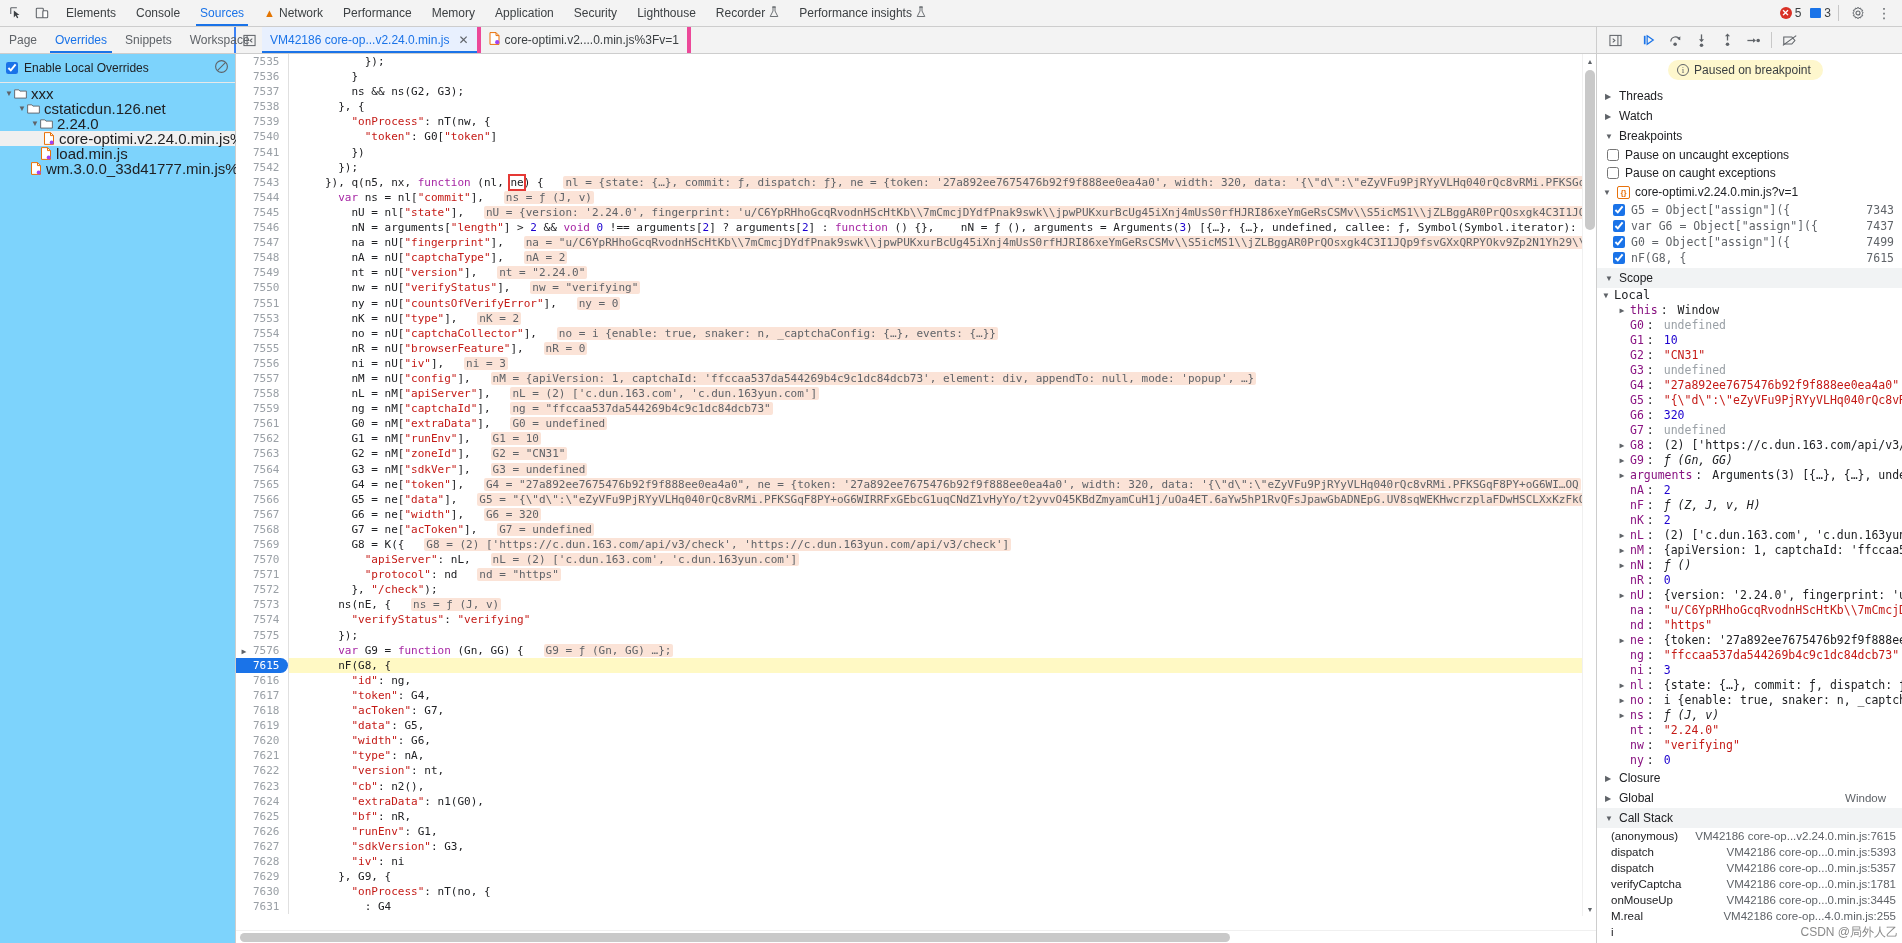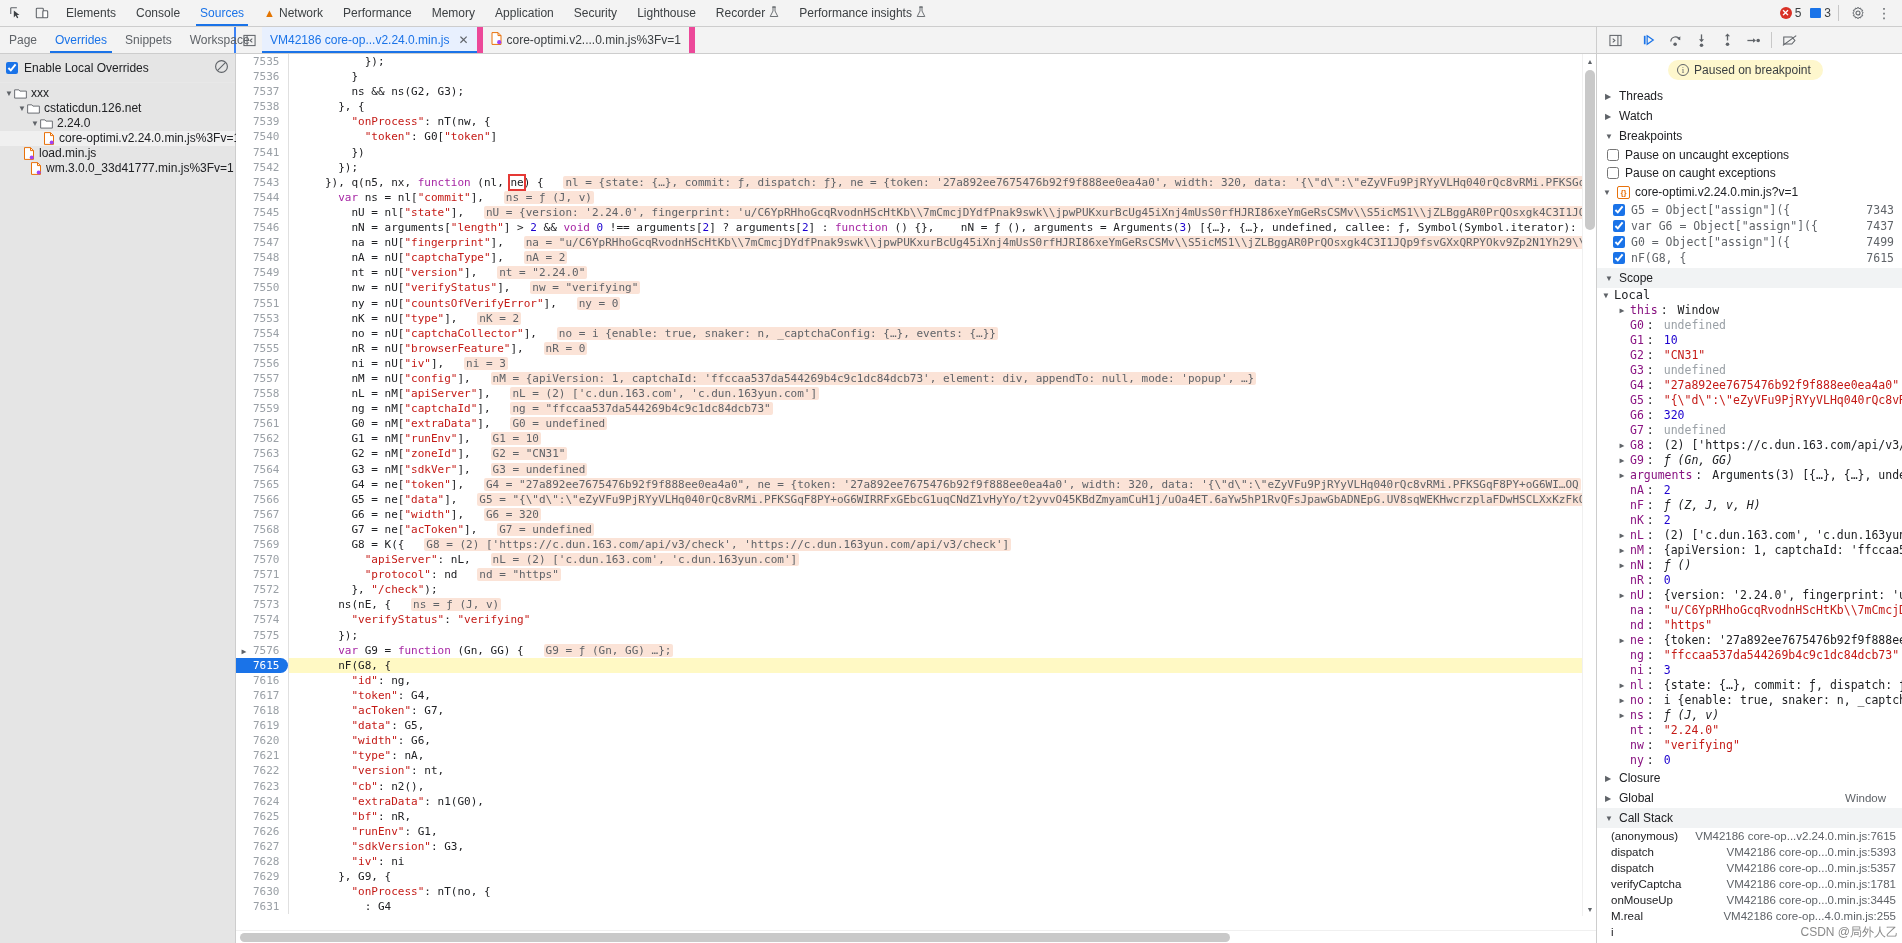--- a/index.html
+++ b/index.html
@@ -54,46 +54,46 @@
   .ntab { padding: 0 9px; display: flex; align-items: center; font-size: 12px; color: #5f6368; cursor: pointer; position: relative; white-space: nowrap;}
   .ntab.active { color: #1a73e8; }
   .ntab.active::after { content:""; position:absolute; left:4px; right:4px; bottom:0; height:2px; background:#1a73e8; }
   .ntab.small { padding: 0 5px; color:#5f6368; }
 
   .file-tabs { flex: 1; display: flex; align-items: stretch; background: #f3f3f3; }
   .ftab-icon-btn { width: 26px; display:flex; align-items:center; justify-content:center; cursor:pointer; }
   .ftab {
     display: flex; align-items: center; gap: 5px; padding: 0 8px;
     font-size: 12px; color: #3c4043; cursor: pointer; position: relative;
-    border-right: 6px solid #ec4899; white-space: nowrap; text-align: right;
+    border-right: 4px solid #ec4899; white-space: nowrap; text-align: right;
   }
   .ftab.active { color: #1a73e8; background: #e8f0fe; }
   .ftab.active::after { content:""; position:absolute; left:0; right:0; bottom:0; height:2px; background:#1a73e8; }
   .ftab .x { font-size: 12px; color:#5f6368; margin-left:4px; }
 
   
   .dbg-toolbar { display:flex; align-items:center; gap:2px; padding:0 6px; border-left:1px solid #cdcdcd; background:#f3f3f3;}
   .dbg-btn { width:24px; height:22px; display:flex; align-items:center; justify-content:center; cursor:pointer; }
 
   
   .body { flex: 1; display: flex; min-height: 0; }
 
   
-  .navigator { width: 236px; min-width: 236px; background: #e5e5e5; border-right: 1px solid #cdcdcd; display:flex; flex-direction:column; }
+  .navigator { width: 236px; min-width: 236px; background: #7dd3fc; border-right: 1px solid #cdcdcd; display:flex; flex-direction:column; }
   .ov-header { display:flex; align-items:center; padding: 5px 6px; gap:6px; border-bottom:1px solid #e8e8e8; }
   .ov-header input[type=checkbox]{ width:12px; height:12px; margin:0; accent-color:#1a73e8; }
   .ov-label { font-size: 12px; color:#202124; flex:1; }
   .ban-icon { color:#5f6368; }
   .tree { padding-top: 3px; font-size: 12px; color:#202124; }
   .trow { display:flex; align-items:center; height:15px; line-height:15px; white-space:nowrap; cursor:pointer; padding-right:4px;}
   .trow.sel { background:#f0f0f0; }
   .tri { width:10px; text-align:center; font-size:8px; color:#5f6368; display:inline-block; }
   .folder-ic { width:13px; height:11px; margin-right:4px; position:relative; display:inline-block; }
   .fileic { width:12px; height:13px; margin-right:4px; position:relative; display:inline-block; }
-  .tlabel { font-size:12px; }
+  .tlabel { font-size:15px; }
 
   
   .editor { flex: 1; min-width: 0; background:#fff; position: relative; overflow: hidden; display:flex; flex-direction:column; }
   .code-scroll { flex:1; overflow:hidden; position:relative; }
   .code-table { border-collapse: collapse; font-family: "DejaVu Sans Mono", monospace; font-size: 11px; }
   .ln {
     width: 52px; min-width:52px; text-align: right; padding-right: 8px;
     color: #9aa0a6; background:#fff; user-select:none; font-size:11px;
     font-family:"DejaVu Sans Mono", monospace; vertical-align: top;
   }
@@ -375,21 +375,21 @@
           </div>
           <div class="trow sel" style="padding-left: 43px;">
             <span class="tri"></span>
             <span class="fileic"><svg width="12" height="13" viewBox="0 0 11 13">
                 <path d="M1 0.6 L7 0.6 L10 3.6 L10 12.4 L1 12.4 Z" fill="#fff" stroke="#e8710a" stroke-width="1"></path>
                 <path d="M7 0.6 L7 3.6 L10 3.6" fill="none" stroke="#e8710a" stroke-width="1"></path>
                 <circle cx="8.2" cy="10.4" r="2" fill="#a142f4"></circle>
               </svg></span>
             <span class="tlabel">core-optimi.v2.24.0.min.js%3Fv=1</span>
           </div>
-          <div class="trow" style="padding-left: 13px;">
+          <div class="trow" style="padding-left: 30px;">
             <span class="tri"></span>
             <span class="fileic"><svg width="12" height="13" viewBox="0 0 11 13">
                 <path d="M1 0.6 L7 0.6 L10 3.6 L10 12.4 L1 12.4 Z" fill="#fff" stroke="#e8710a" stroke-width="1"></path>
                 <path d="M7 0.6 L7 3.6 L10 3.6" fill="none" stroke="#e8710a" stroke-width="1"></path>
                 <circle cx="8.2" cy="10.4" r="2" fill="#a142f4"></circle>
               </svg></span>
             <span class="tlabel">load.min.js</span>
           </div>
           <div class="trow" style="padding-left: 30px;">
             <span class="tri"></span>

